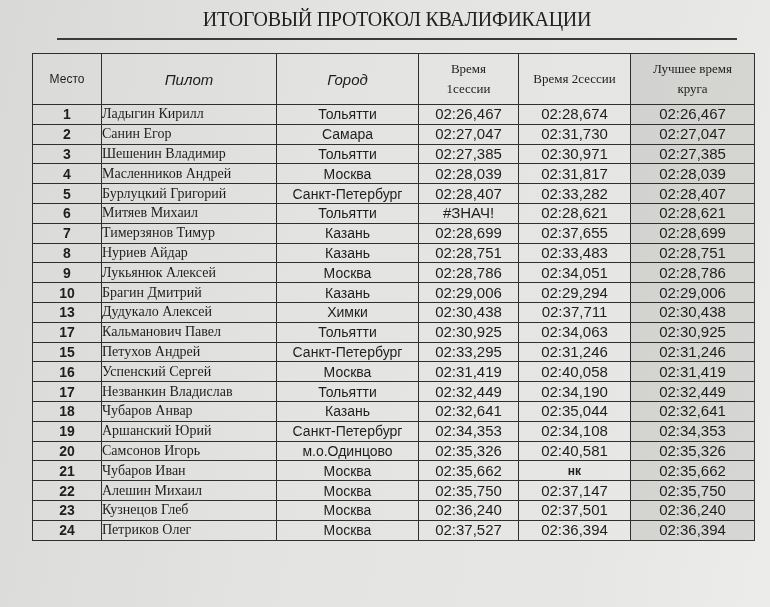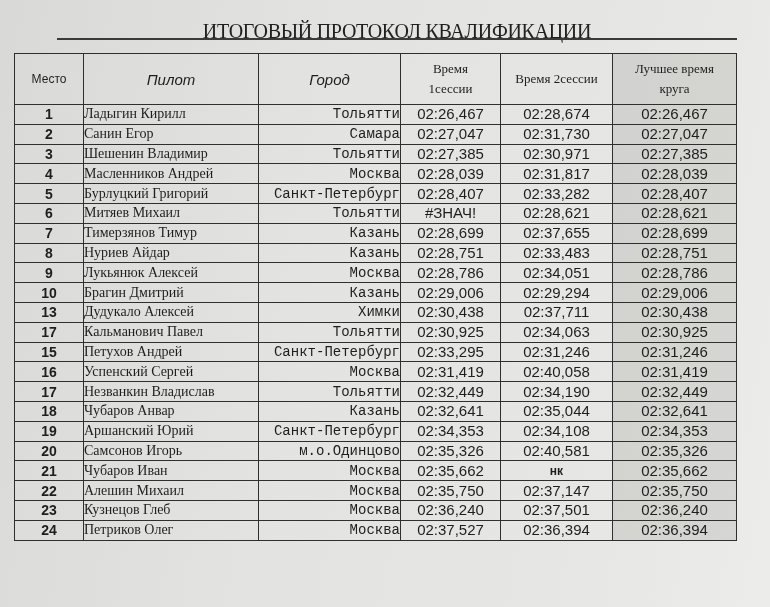--- a/index.html
+++ b/index.html
@@ -4,32 +4,32 @@
 <style>
   html, body { margin: 0; padding: 0; }
   body {
     width: 770px; height: 607px; overflow: hidden;
     background: linear-gradient(100deg, #d9d9d7 0%, #e3e3e1 40%, #e6e6e4 75%, #ececea 100%);
     position: relative;
     font-family: "Liberation Sans", sans-serif;
     color: #1e1e1e;
   }
   .title {
-    position: absolute; left: 57px; top: 20px; width: 680px;
+    position: absolute; left: 57px; top: 8px; width: 680px;
     text-align: center;
     font-family: "Liberation Serif", serif;
     font-size: 20px; letter-spacing: -0.3px;
     color: #1f1f1f;
   }
   .title-rule {
     position: absolute; left: 57px; top: 38px; width: 680px; height: 2px;
     background: #3a3a3a;
   }
   table.protocol {
-    position: absolute; left: 14px; top: 53px;
+    position: absolute; left: 32px; top: 53px;
     border-collapse: collapse;
     table-layout: fixed;
     width: 722px;
   }
   table.protocol td, table.protocol th {
     border: 1.5px solid #2f2f2f;
     padding: 0;
     overflow: hidden;
     white-space: nowrap;
   }
@@ -47,21 +47,21 @@
   }
   th.h-place { font-family: "Liberation Sans", sans-serif; font-size: 12px; }
   th.h-pilot, th.h-city { font-family: "Liberation Sans", sans-serif; font-size: 15px; font-style: italic; }
   th.h-t1, th.h-t2, th.h-best {
     font-family: "Liberation Serif", serif; font-size: 13px; line-height: 20px;
   }
   th.h-best, td.best { background: rgba(120,120,118,0.18); }
   tbody td { height: 18.8px; font-size: 14px; line-height: 18px; }
   td.place { text-align: center; font-weight: bold; font-family: "Liberation Sans", sans-serif; font-size: 14px; }
   td.pilot { text-align: left; padding-left: 4px; font-family: "Liberation Serif", serif; font-size: 14px; margin-top: 32px; }
-  td.city  { text-align: right; font-family: Liberation Mono, monospace; font-size: 14px; }
+  td.city  { text-align: center; font-family: Liberation Sans, sans-serif; font-size: 14px; }
   td.t1, td.t2, td.best { text-align: center; font-family: "Liberation Sans", sans-serif; font-size: 15px; }
   td.small { font-size: 12px; font-weight: bold; }
 </style>
 </head>
 <body>
 
 <div class="title">ИТОГОВЫЙ ПРОТОКОЛ КВАЛИФИКАЦИИ</div>
 <div class="title-rule"></div>
 
 <table class="protocol">

